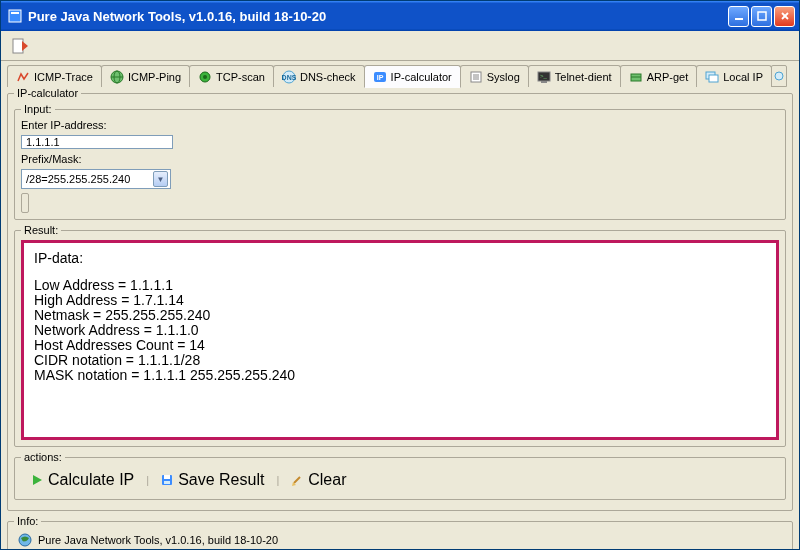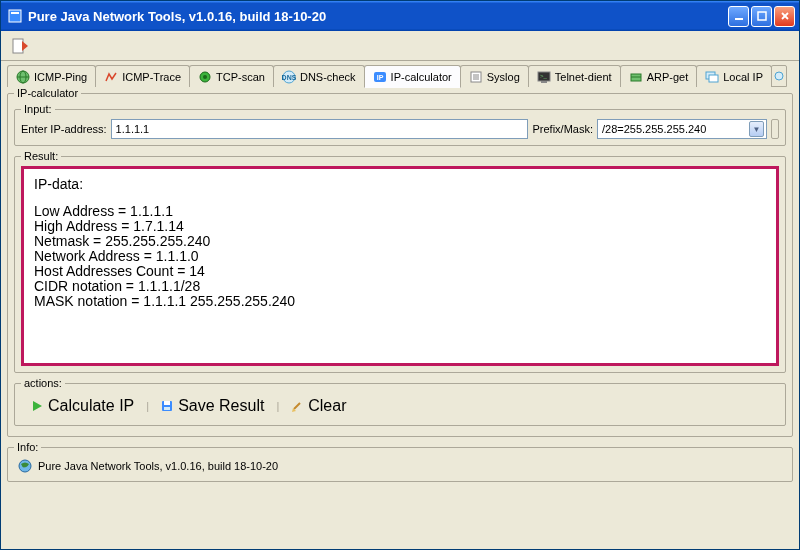--- a/index.html
+++ b/index.html
@@ -86,33 +86,33 @@
     margin: 0 6px 2px 6px;
     background: #ece9d8;
   }
   fieldset {
     border: 1px solid #aca899;
     border-radius: 2px;
     margin: 0 0 4px 0;
     padding: 4px 6px 6px 6px;
   }
   fieldset > legend { font-size: 11px; padding: 0 3px; color: #000; }
-  .inputrow { display: flex; align-items: center; gap: 4px; }
+  .inputrow { display: flex; align-items: flex-start; gap: 4px; flex-direction: column; }
   .inputrow label { white-space: nowrap; }
   .ipinput {
     flex: 1;
     height: 20px;
     border: 1px solid #7f9db9;
     padding: 0 4px;
     font-family: Liberation Sans, sans-serif;
     font-size: 11px;
     background: #fff;
   }
   .maskselect {
-    width: 170px; height: 20px;
+    width: 150px; height: 20px;
     border: 1px solid #7f9db9;
     background: #fff;
     display: flex; align-items: center; justify-content: space-between;
     padding: 0 2px 0 4px;
     font-size: 11px;
   }
   .maskselect .dd {
     width: 15px; height: 16px;
     background: linear-gradient(to bottom,#e6eefc,#b5cdf3);
     border: 1px solid #7f9db9;
@@ -189,34 +189,34 @@
         <rect x="1" y="1" width="10" height="14" fill="#fff" stroke="#888"></rect>
         <path d="M10 3 L16 8 L10 13 Z" fill="#d94a2c"></path>
       </svg>
   </div>
 </div>
 
 <div class="tabbar">
   <div class="tab">
     <span class="ticon">
         <svg width="14" height="14">
+          <polyline points="2,11 5,4 8,9 12,3" fill="none" stroke="#d9472b" stroke-width="1.5"></polyline>
+        </svg>
+      </span>
+    <span>ICMP-Trace</span>
+  </div>
+  <div class="tab">
+    <span class="ticon">
+        <svg width="14" height="14">
           <circle cx="7" cy="7" r="6" fill="#6fc06f" stroke="#2a7a2a"></circle>
           <ellipse cx="7" cy="7" rx="3" ry="6" fill="none" stroke="#2a7a2a"></ellipse>
           <line x1="1" y1="7" x2="13" y2="7" stroke="#2a7a2a"></line>
         </svg>
       </span>
     <span>ICMP-Ping</span>
-  </div>
-  <div class="tab">
-    <span class="ticon">
-        <svg width="14" height="14">
-          <polyline points="2,11 5,4 8,9 12,3" fill="none" stroke="#d9472b" stroke-width="1.5"></polyline>
-        </svg>
-      </span>
-    <span>ICMP-Trace</span>
   </div>
   <div class="tab">
     <span class="ticon">
         <svg width="14" height="14">
           <circle cx="7" cy="7" r="5" fill="#3cb33c" stroke="#1a6a1a"></circle>
           <circle cx="7" cy="7" r="2" fill="#1a6a1a"></circle>
         </svg>
       </span>
     <span>TCP-scan</span>
   </div>

